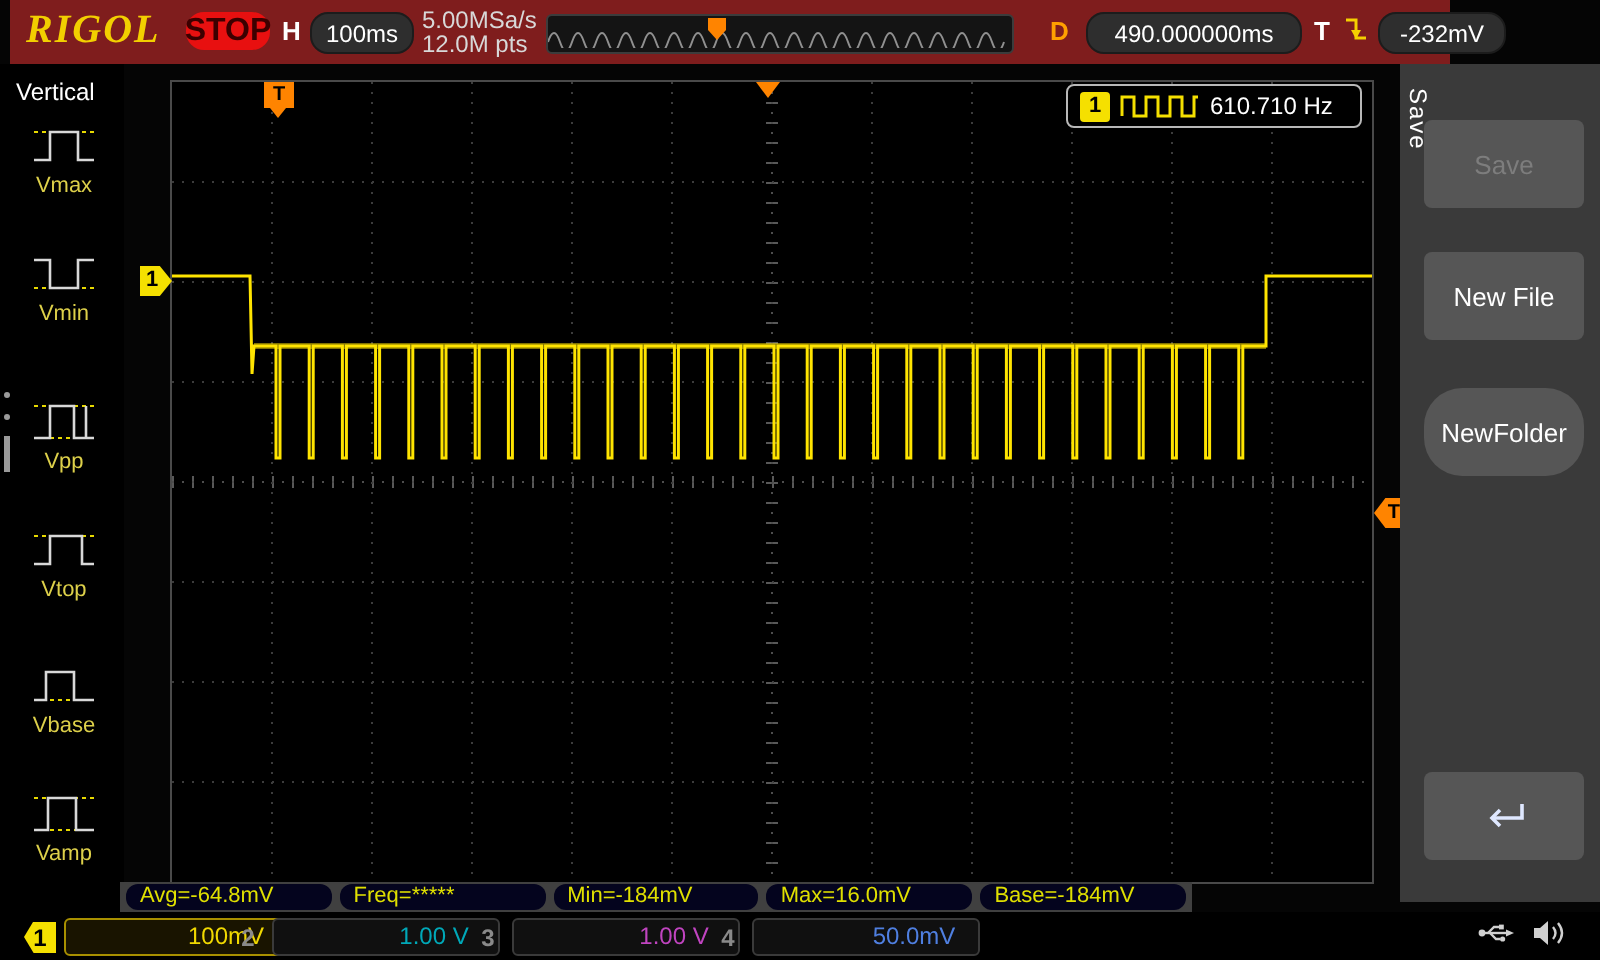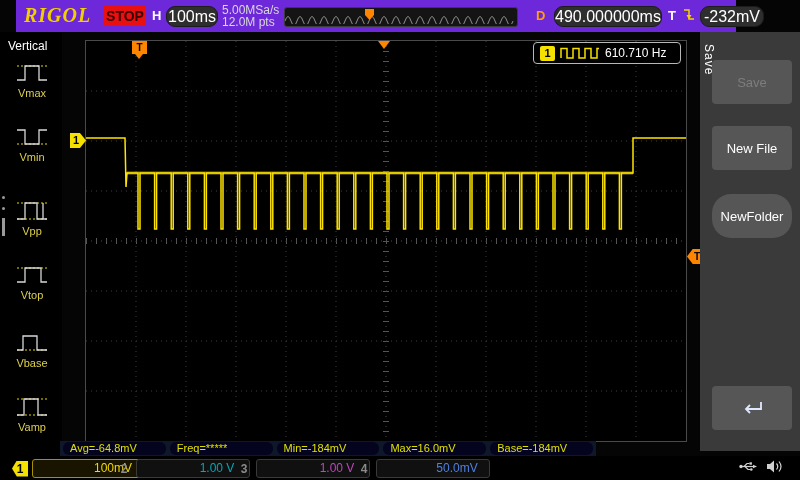--- a/index.html
+++ b/index.html
@@ -1,23 +1,23 @@
 <!DOCTYPE html>
 <html><head>
 <meta charset="utf-8">
 <style>
   html,body{margin:0;padding:0;background:#000;width:800px;height:480px;overflow:hidden;}
   .scope{position:relative;width:800px;height:480px;background:#050505;font-family:"Liberation Sans",sans-serif;}
 
   
-  .topbar{position:absolute;left:16px;top:0;width:720px;height:32px;background:#6d28d9;}
+  .topbar{position:absolute;left:5px;top:0;width:720px;height:32px;background:#7f1d1d;}
   .logo{position:absolute;left:8px;top:4px;color:#f2cf00;font-size:20px;font-weight:bold;font-style:italic;font-family:"Liberation Serif",serif;letter-spacing:1px;}
-  .stop-badge{position:absolute;left:88px;top:6px;width:42px;height:19px;background:#e81010;border-radius:0;color:#3c0000;font-weight:bold;font-size:14px;display:flex;align-items:center;justify-content:center;}
+  .stop-badge{position:absolute;left:88px;top:6px;width:42px;height:19px;background:#e81010;border-radius:9px;color:#3c0000;font-weight:bold;font-size:16px;display:flex;align-items:center;justify-content:center;}
   .h-label{position:absolute;left:136px;top:8px;color:#fff;font-weight:bold;font-size:13px;}
-  .pillbox{position:absolute;height:19px;background:#2e2e2e;border:1px solid #1c1c1c;border-radius:9px;color:#fff;font-size:16px;display:flex;align-items:center;justify-content:center;}
+  .pillbox{position:absolute;height:19px;background:#2e2e2e;border:1px solid #1c1c1c;border-radius:9px;color:#fff;font-size:12px;display:flex;align-items:center;justify-content:center;}
   .tb-box{left:150px;top:6px;width:50px;}
   .rate-group{position:absolute;left:206px;top:4px;color:#d8d8d8;font-size:12px;line-height:12px;}
   .preview{position:absolute;left:268px;top:7px;width:232px;height:18px;background:#141414;border:1px solid #3c3c3c;border-radius:3px;}
   .preview svg{position:absolute;left:0;top:0;}
   .preview-trig{position:absolute;left:80px;top:1px;width:9px;height:11px;background:#ff8400;clip-path:polygon(0 0,100% 0,100% 55%,50% 100%,0 55%);}
   .d-label{position:absolute;left:520px;top:8px;color:#ffa000;font-weight:bold;font-size:13px;}
   .d-box{left:538px;top:6px;width:106px;text-align:right;}
   .t-label{position:absolute;left:652px;top:8px;color:#fff;font-weight:bold;font-size:13px;}
   .slope-icon{position:absolute;left:666px;top:7px;}
   .t-box{left:684px;top:6px;width:62px;}
@@ -54,21 +54,21 @@
   .freq-val{color:#fff;font-size:12px;white-space:nowrap;}
 
   
   .menu{position:absolute;left:700px;top:32px;width:100px;height:419px;background:#3a3a3a;}
   .menu-title{position:absolute;left:2px;top:12px;color:#fff;font-size:12px;writing-mode:vertical-rl;letter-spacing:1px;}
   .menu-btn{position:absolute;left:12px;width:80px;height:44px;background:#565656;border-radius:4px;color:#fff;font-size:13px;display:flex;align-items:center;justify-content:center;cursor:pointer;}
   .menu-btn.disabled{color:#7d7d7d;}
   .btn-save{top:28px;} .btn-newfile{top:94px;} .btn-newfolder{top:162px;border-radius:19px;} .btn-delete{top:226px;} .btn-back{top:354px;}
 
   
-  .measbar{position:absolute;left:60px;top:441px;width:536px;height:15px;background:#0f172a;display:flex;align-items:center;gap:4px;padding:0 3px;box-sizing:border-box;}
+  .measbar{position:absolute;left:60px;top:441px;width:536px;height:15px;background:#404040;display:flex;align-items:center;gap:4px;padding:0 3px;box-sizing:border-box;}
   .meas-pill{flex:1;height:13px;background:#04041e;border-radius:6px;color:#e0e000;font-size:11px;line-height:13px;padding-left:7px;white-space:nowrap;overflow:hidden;}
 
   
   .bottombar{position:absolute;left:0;top:456px;width:800px;height:24px;background:#000;}
   .ch{position:absolute;top:3px;display:flex;align-items:center;gap:4px;}
   .ch-1{left:12px;} .ch-2{left:116px;} .ch-3{left:236px;} .ch-4{left:356px;}
   .ch-num{font-size:12px;font-weight:bold;color:#8a8a8a;width:16px;text-align:center;line-height:16px;}
   .ch-1 .ch-num{background:#f5e000;color:#000;height:16px;clip-path:polygon(0 50%,30% 0,100% 0,100% 100%,30% 100%);}
   .ch-box{width:64px;height:17px;background:#101010;border:1px solid #3a3a3a;border-radius:3px;font-size:12px;text-align:center;line-height:17px;padding-left:48px;}
   .ch-1 .ch-box{border-color:#a89000;background:#191400;}

